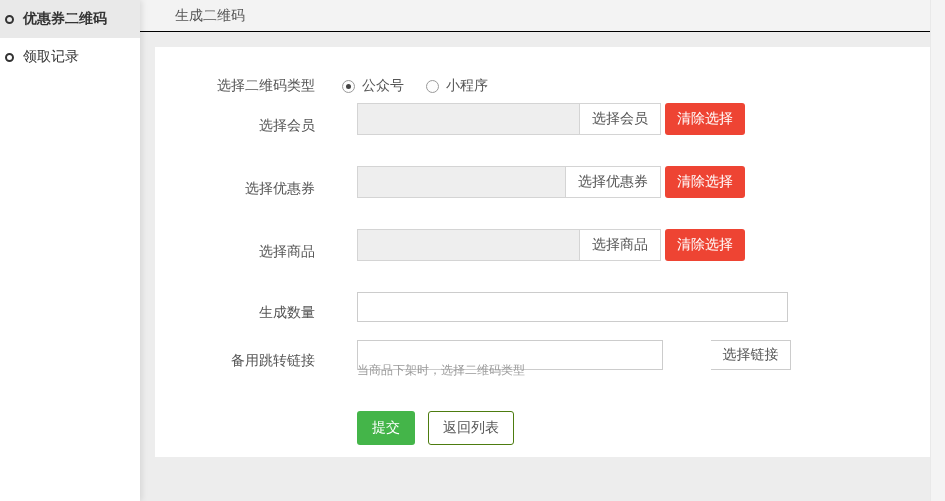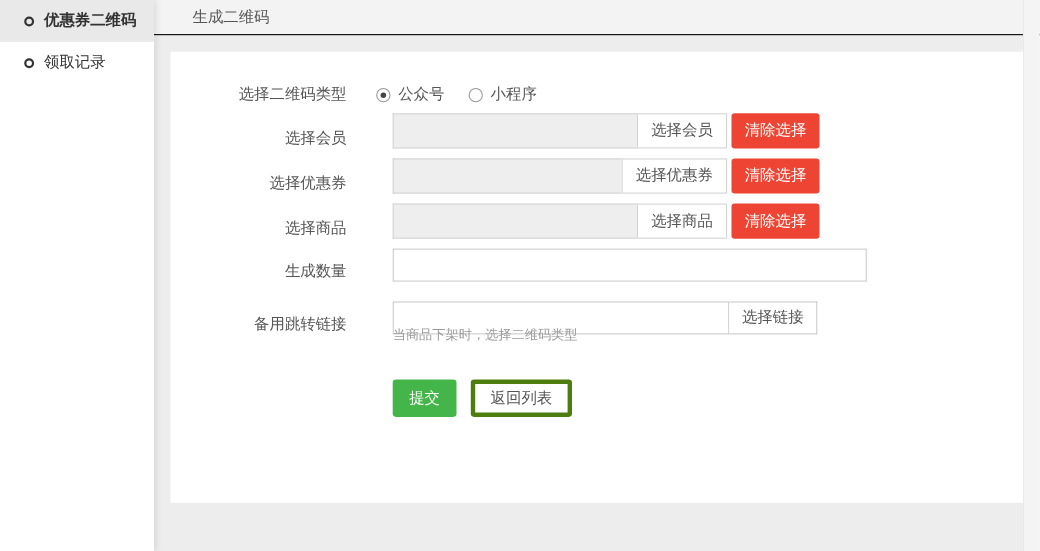--- a/index.html
+++ b/index.html
@@ -14,21 +14,21 @@
   }
 
   
   .sidebar {
     position:absolute; left:0; top:0; bottom:0; width:140px;
     background:#fff; z-index:2;
     box-shadow:2px 0 6px rgba(0,0,0,0.10);
   }
   .side-item {
     height:38px; display:flex; align-items:center;
-    padding-left:22px; cursor:pointer; color:#333;
+    padding-left:5px; cursor:pointer; color:#333;
   }
   .side-item.active { background:#e9e9e9; font-weight:bold; }
   .o-icon {
     width:9px; height:9px; border:2px solid #333; border-radius:50%;
     margin-right:9px; flex-shrink:0;
   }
 
   
   .content { position:absolute; left:140px; right:0; top:0; bottom:0; }
   .page-header {
@@ -54,21 +54,21 @@
   .radio-row .ctrl { margin-left:27px; display:flex; align-items:center; }
   .radio {
     width:13px; height:13px; border:1px solid #9a9a9a; border-radius:50%;
     background:#fdfdfd; display:inline-flex; align-items:center; justify-content:center;
     cursor:pointer; flex-shrink:0;
   }
   .radio.checked::after { content:''; width:5px; height:5px; border-radius:50%; background:#444; }
   .radio-label { margin-left:7px; cursor:pointer; }
   .radio-gap { margin-left:22px; }
 
-  .grp-row { margin-bottom:9px; }
+  .grp-row { margin-bottom:31px; }
   .grp { display:flex; width:388px; align-items:stretch; }
   .grp-input {
     flex:1; height:32px; background:#eee; border:1px solid #d4d4d4;
     border-right:none; padding:0 8px; font-size:14px; color:#555; min-width:0;
     font-family:inherit;
   }
   .grp-btn {
     height:32px; background:#fff; border:1px solid #d4d4d4;
     padding:0 12px; font-size:14px; color:#555; cursor:pointer; white-space:nowrap;
     font-family:inherit;
@@ -77,42 +77,42 @@
     height:32px; width:80px; margin-left:4px; border:none; border-radius:3px;
     color:#fff; font-size:14px; cursor:pointer; white-space:nowrap;
     font-family:inherit;
   }
 
   .plain-row { margin-bottom:18px; }
   .plain-input {
     width:431px; height:30px; border:1px solid #ccc; background:#fff;
     padding:0 8px; font-size:14px; color:#555; font-family:inherit;
   }
-  .link-grp { display:flex; align-items:stretch; }
+  .link-grp { display:flex; align-items:stretch;gap:48px; }
   .link-input {
     width:306px; height:30px; border:1px solid #ccc; background:#fff;
     padding:0 8px; font-size:14px; color:#555; font-family:inherit;
   }
   .link-btn {
     width:80px; height:30px; background:#fff; border:1px solid #ccc; border-left:none;
     font-size:14px; color:#555; cursor:pointer; white-space:nowrap; font-family:inherit;
   }
 
   .help-row { margin-top:-8px; margin-bottom:0; }
   .help-text { margin-left:202px; font-size:12px; color:#999; }
 
   .btn-row { margin-top:32px; }
   .btn-row .ctrl { display:flex; align-items:center; }
   .btn-submit {
     height:34px; padding:0 15px; border:none; border-radius:3px;
     color:#fff; font-size:14px; cursor:pointer; font-family:inherit;
   }
   .btn-back {
     height:34px; padding:0 14px; margin-left:13px; background:#fff;
-    border:4px solid #4d7c0f; border-radius:3px; color:#555; font-size:14px;
+    border:1px solid #4d7c0f; border-radius:3px; color:#555; font-size:14px;
     cursor:pointer; font-family:inherit;
   }
 </style>
 </head>
 <body>
 
 <div class="sidebar">
   <div class="side-item active">
     <span class="o-icon"></span>
     <span>优惠券二维码</span>

